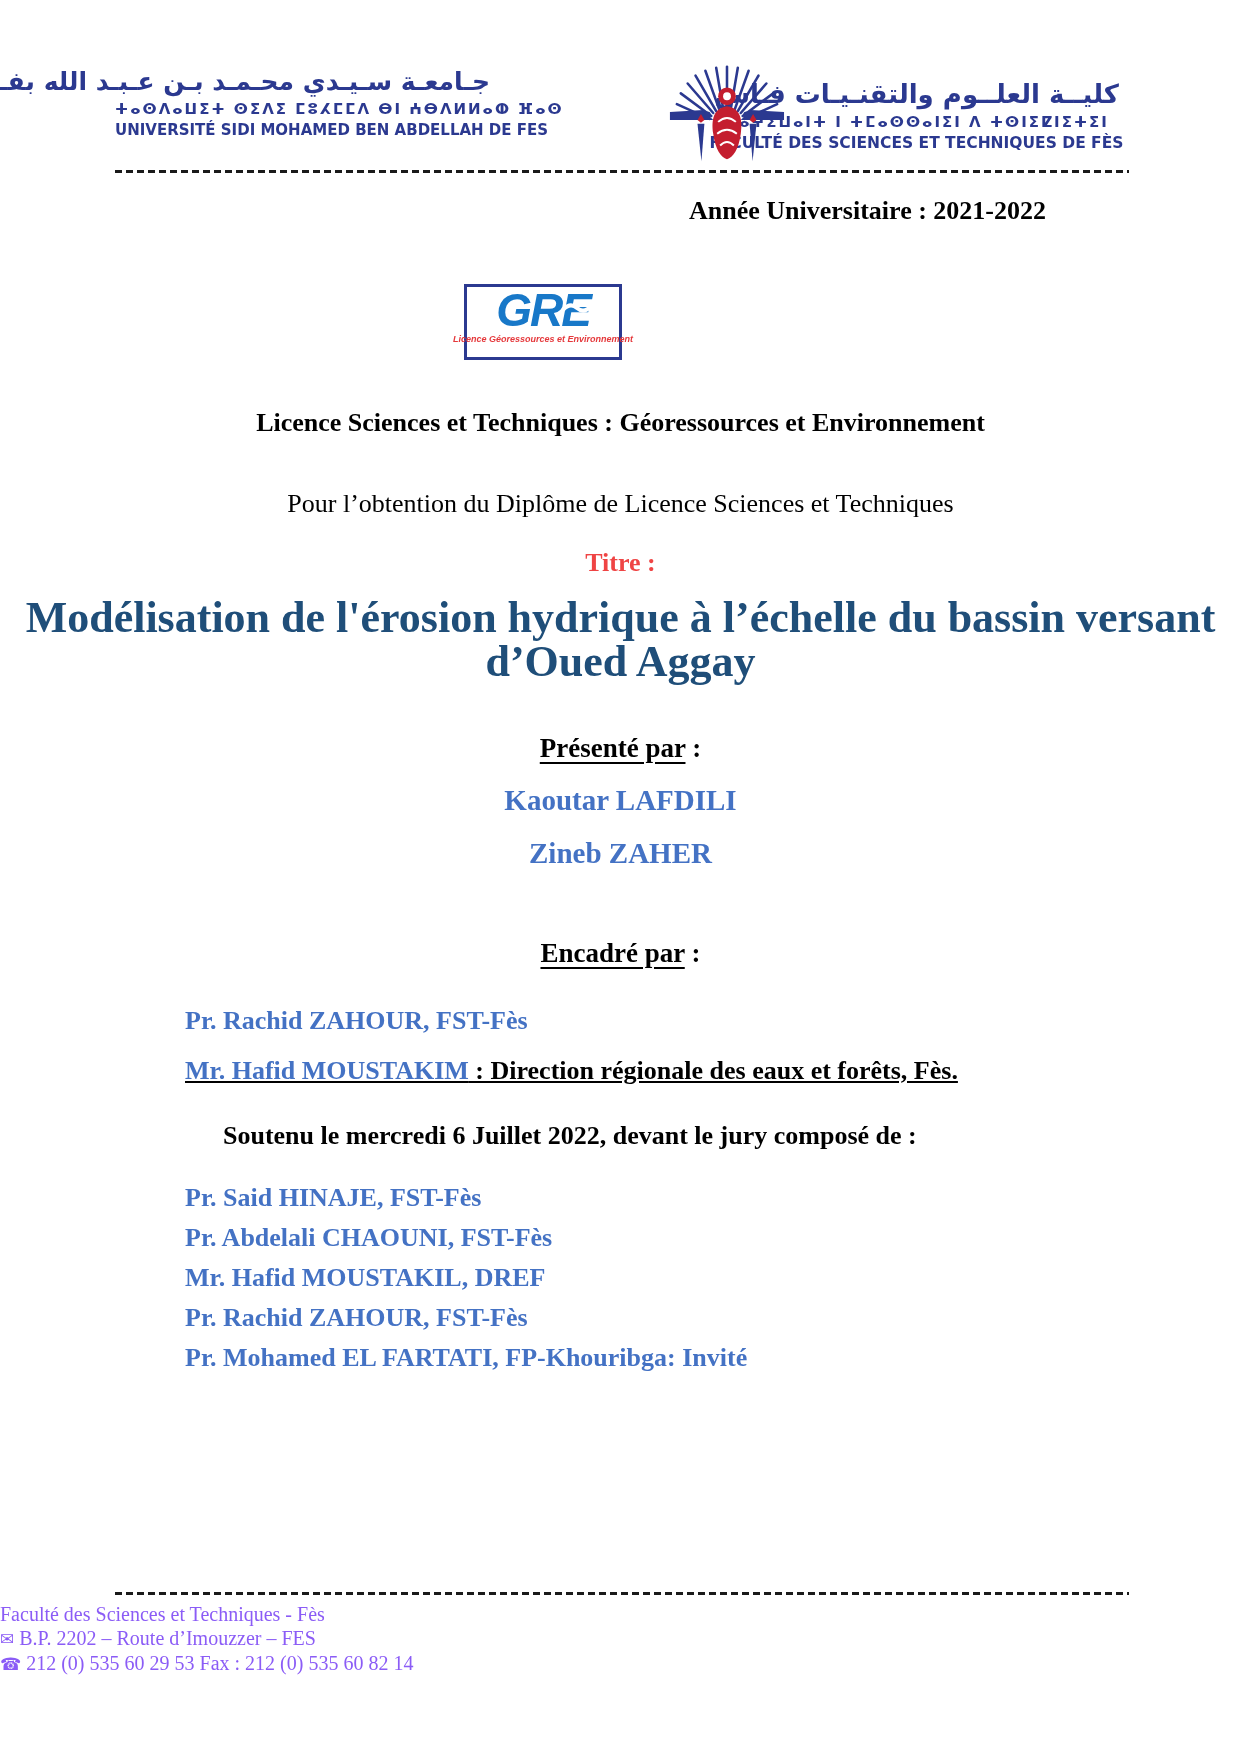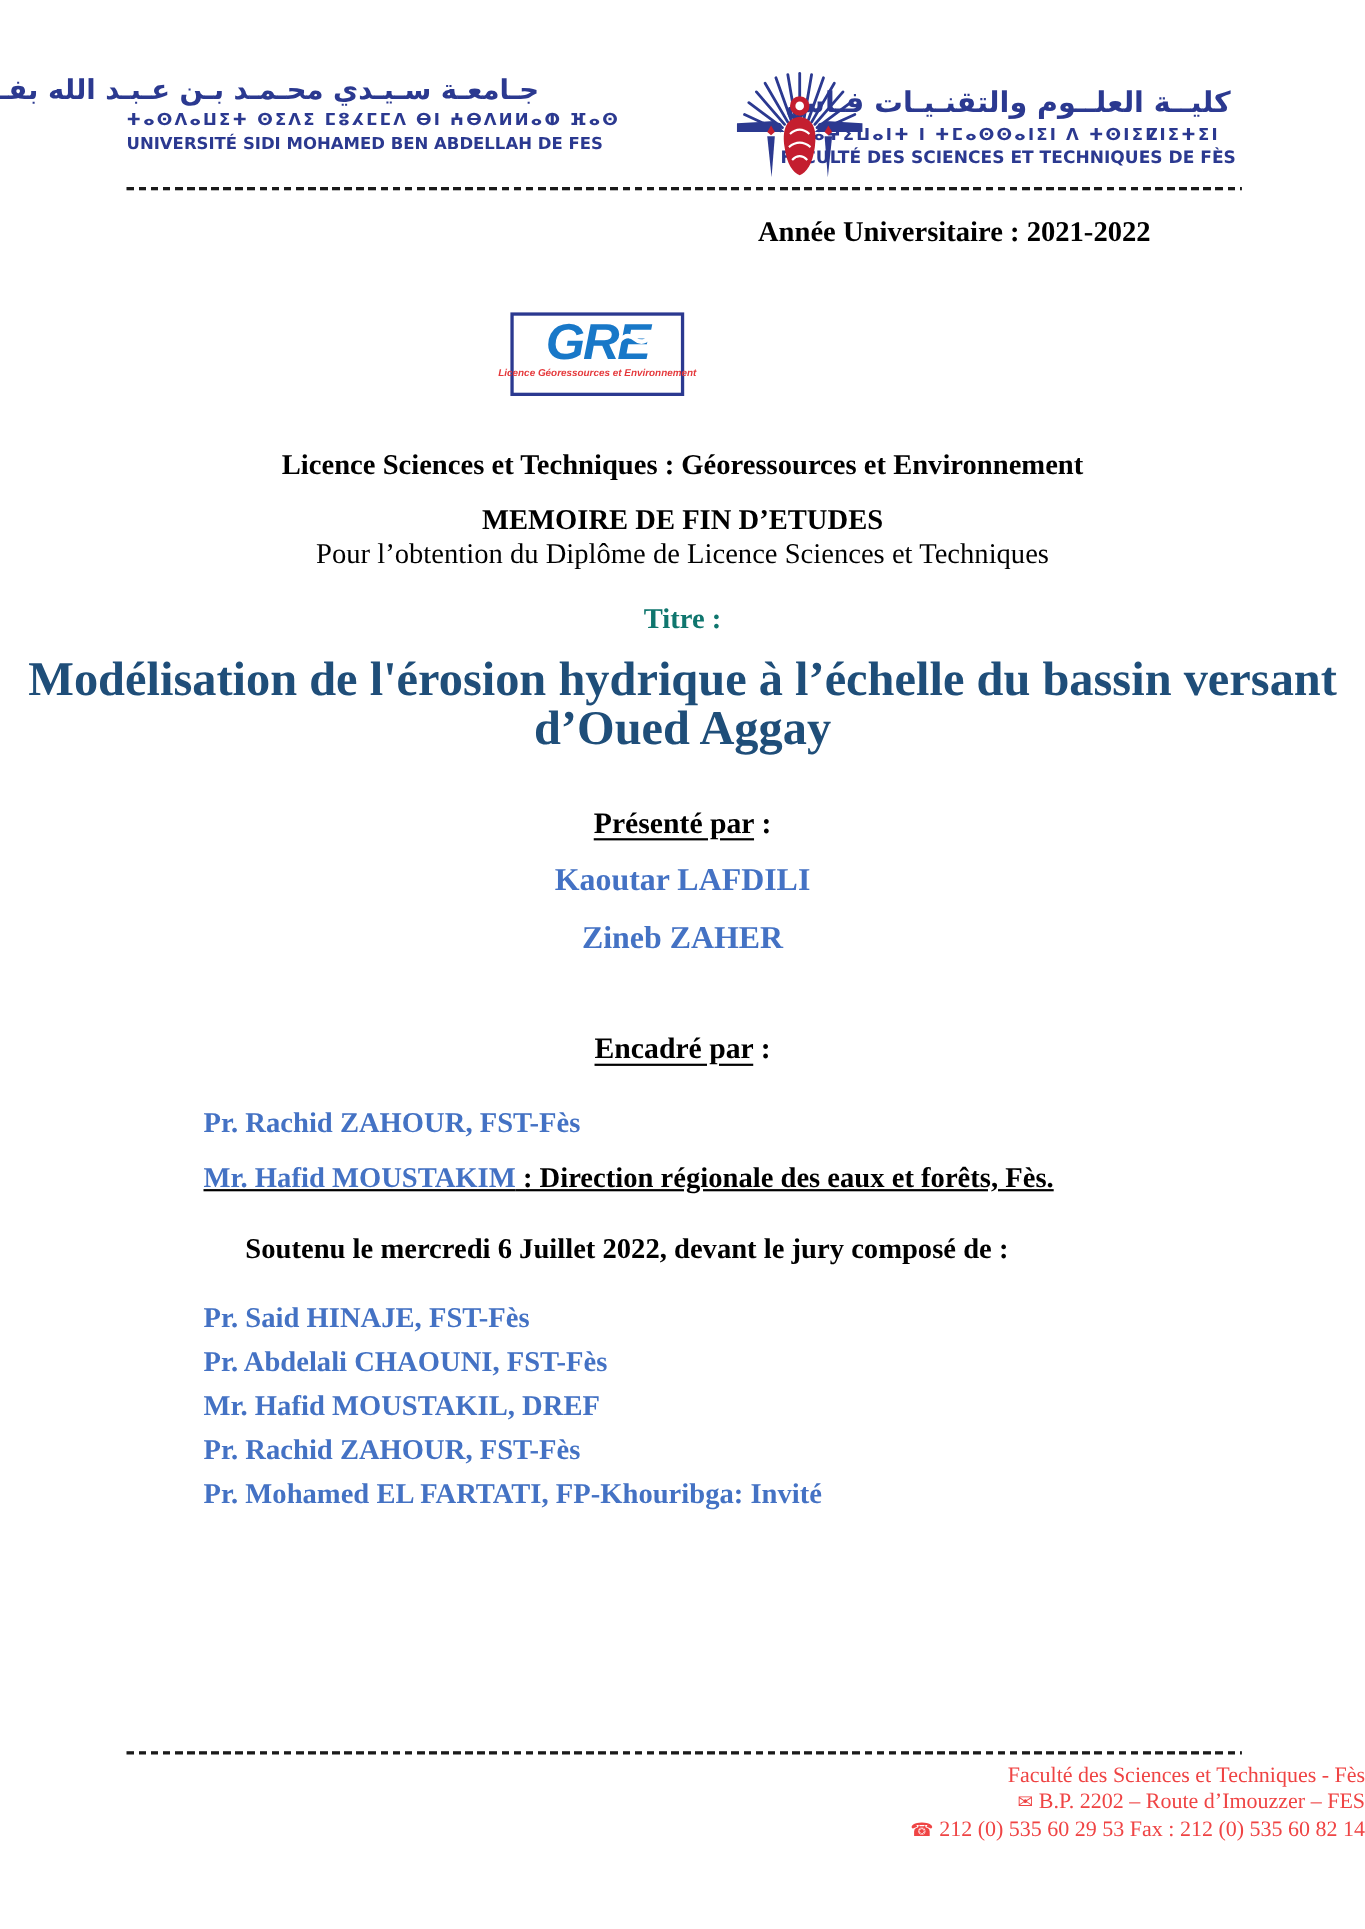--- a/index.html
+++ b/index.html
@@ -58,21 +58,21 @@
   .gre-sub{
     font-family:"Liberation Sans","DejaVu Sans",sans-serif;
     font-style:italic;font-weight:bold;
     font-size:9px;color:#E5383B;white-space:nowrap;margin-top:-1px;
   }
   
   .cline{position:absolute;left:0;width:100%;text-align:center;white-space:nowrap;}
   .licence{top:408px;font-size:26px;font-weight:bold;}
   .memoire{top:458px;font-size:26px;font-weight:bold;}
   .pour{top:489px;font-size:26px;}
-  .titre{top:548px;font-size:26px;font-weight:bold;color:#0f766e;}
+  .titre{top:548px;font-size:26px;font-weight:bold;color:#ef4444;}
   .thesis{
     position:absolute;top:596px;left:0;width:100%;
     text-align:center;font-size:44px;font-weight:bold;color:#1F4E79;line-height:44px;
   }
   .presente{top:733px;font-size:27px;font-weight:bold;}
   .u{text-decoration:underline;text-decoration-thickness:2px;text-underline-offset:5px;}
   .name1{top:784px;}
   .name2{top:837px;}
   .student{font-size:29px;font-weight:bold;color:#4472C4;}
   .encadre{top:938px;font-size:27px;font-weight:bold;}
@@ -84,21 +84,21 @@
   .soutenu{position:absolute;left:223px;top:1121px;font-size:26px;font-weight:bold;white-space:nowrap;}
   .jury-item{color:#4472C4;}
   .j0{top:1183px;}
   .j1{top:1223px;}
   .j2{top:1263px;}
   .j3{top:1303px;}
   .j4{top:1343px;}
   
   .footer{
     position:absolute;top:1602px;left:0;width:100%;
-    text-align:right;color:#ef4444;font-size:20px;line-height:24px;
+    text-align:left;color:#8b5cf6;font-size:20px;line-height:24px;
   }
   .footer .icon{font-family:"DejaVu Sans",sans-serif;font-size:17px;}
 </style>
 </head>
 <body>
 
 <div class="page">
 
   <div class="header">
     <div class="hdr-block hdr-left">
@@ -156,21 +156,20 @@
     <div class="gre-text">
       <span>GRE</span>
       <svg class="gre-wave" width="30" height="14" viewBox="0 0 30 14">
         <path d="M1 9 Q8 1 15 7 T29 5" stroke="#ffffff" stroke-width="4" fill="none"></path>
       </svg>
     </div>
     <div class="gre-sub">Licence Géoressources et Environnement</div>
   </div>
 
   <div class="cline licence">Licence Sciences et Techniques : Géoressources et Environnement</div>
-  <div class="cline memoire">MEMOIRE DE FIN D’ETUDES</div>
   <div class="cline pour">Pour l’obtention du Diplôme de Licence Sciences et Techniques</div>
   <div class="cline titre">Titre :</div>
 
   <div class="thesis">
     <div>Modélisation de l'érosion hydrique à l’échelle du bassin versant</div>
     <div>d’Oued Aggay</div>
   </div>
 
   <div class="cline presente"><span class="u">Présenté par</span><span> :</span></div>
 

